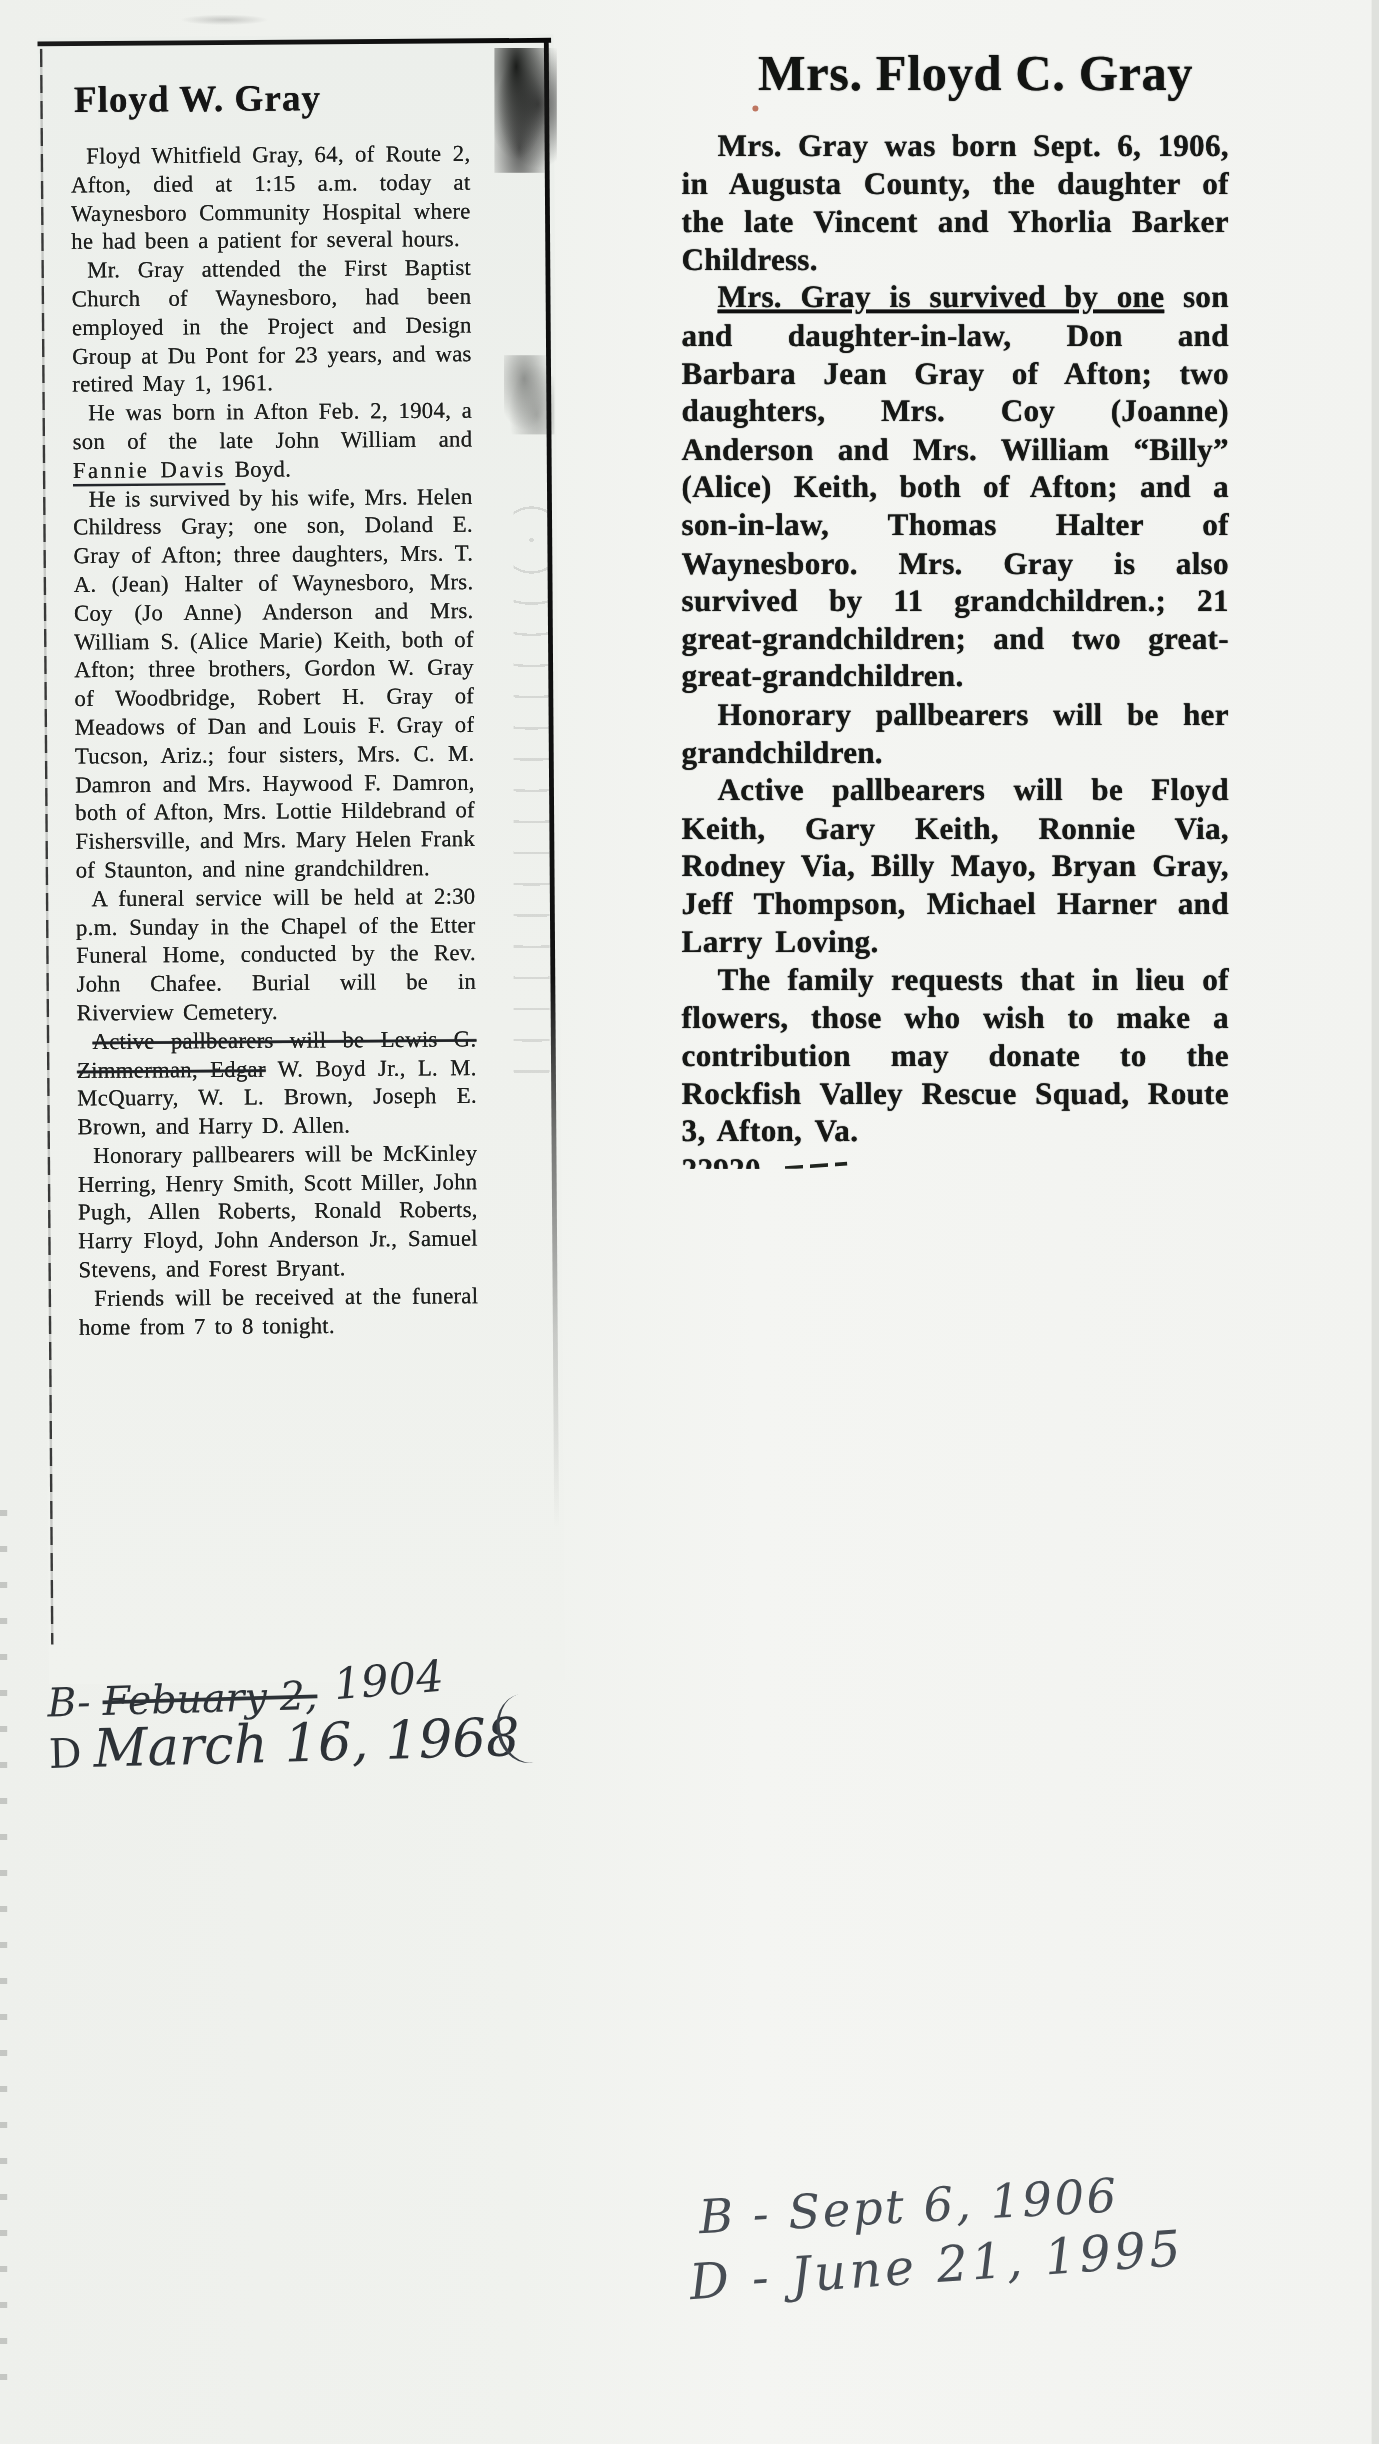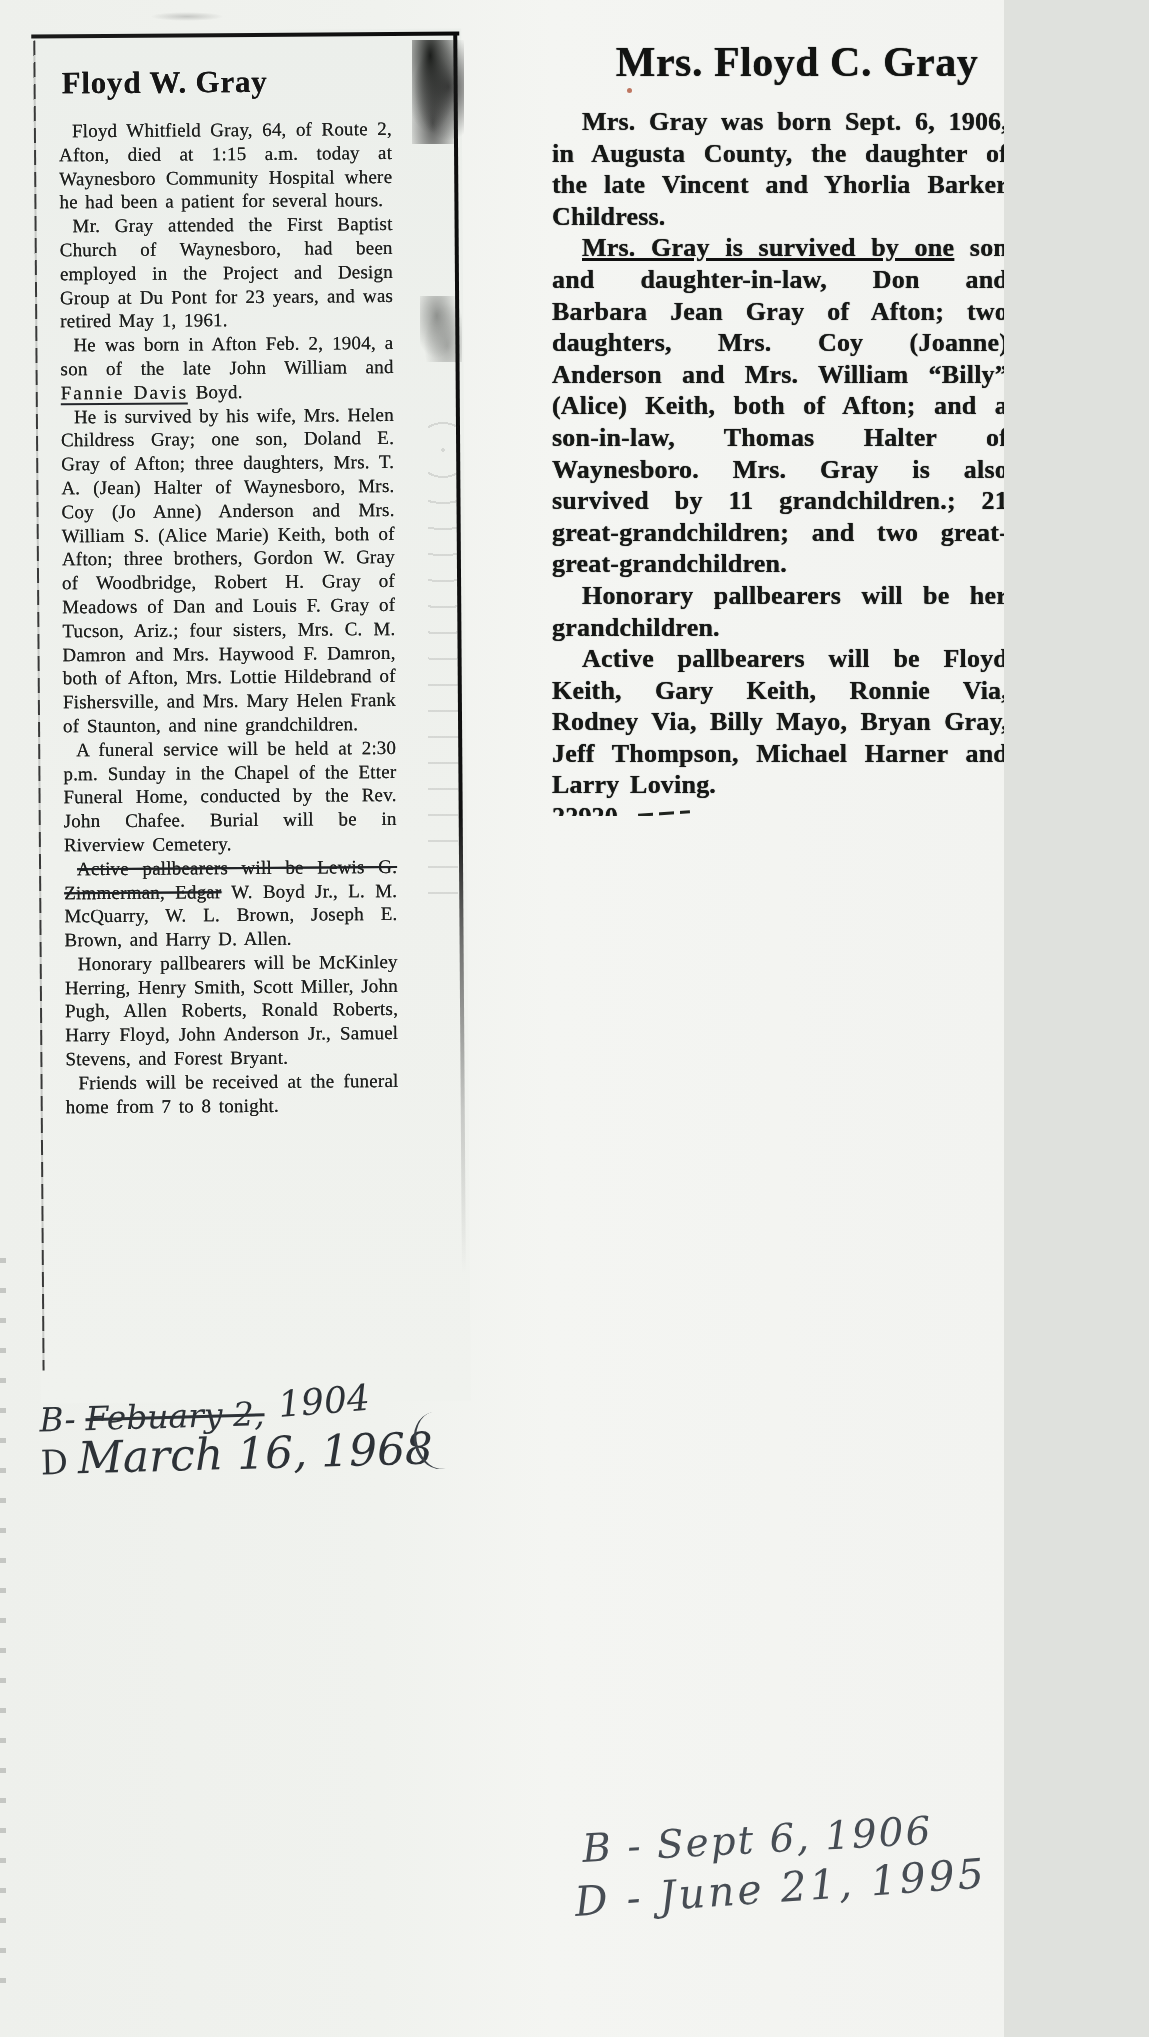--- a/index.html
+++ b/index.html
@@ -1,38 +1,38 @@
 <!DOCTYPE html>
 <html><head>
 <meta charset="utf-8">
 <title>Scanned Obituary Clippings</title>
 <style>
   html,body{margin:0;padding:0;background:#dfe1dd;}
   .scan{
-    position:relative;width:1004px;height:2037px;overflow:hidden;
+    position:relative;width:1143px;height:2037px;overflow:hidden;
     background:linear-gradient(90deg,#eef0ec 0%,#f0f2ee 38%,#f4f5f2 55%,#f2f3f0 100%);
     font-family:"Liberation Serif", serif;color:#1c1e1c;
   }
   
   .lc-wrap{position:absolute;left:36px;top:30px;width:430px;height:1372px;transform:rotate(-0.4deg);}
   .lc-bg{position:absolute;left:0;top:0;right:0;bottom:0;background:linear-gradient(180deg,#ecefeb 0%,#eff1ed 60%,#f0f2ee 100%);}
   .lc-border-top{position:absolute;left:0;top:3px;width:428px;height:4px;background:linear-gradient(90deg,#1a1a1a,#0f0f0f 80%,#090909);}
   .lc-border-left{position:absolute;left:2px;top:9px;width:2px;height:1330px;
     background:repeating-linear-gradient(180deg,rgba(25,25,25,.85) 0 15px,rgba(25,25,25,.18) 15px 22px);}
   .lc-border-right{position:absolute;left:422px;top:5px;width:4px;height:1348px;
     background:linear-gradient(180deg,#0d0d0d 0%,#111 58%,rgba(17,17,17,.55) 68%,rgba(17,17,17,.18) 80%,rgba(17,17,17,0) 92%);}
   .lc-title{position:absolute;left:30px;top:34px;margin:0;font-size:31px;font-weight:700;
     letter-spacing:.8px;color:#161616;text-shadow:0 0 .6px #222;}
   .lc-body{position:absolute;left:27px;top:88px;width:333px;font-size:19px;line-height:23.8px;
     text-align:justify;word-spacing:2.6px;letter-spacing:.2px;color:#1d1f1d;text-shadow:0 0 .3px #2a2a2a;}
   .lc-body p{margin:0;text-indent:13px;}
   .pen-underline{border-bottom:2px solid #23262b;letter-spacing:2px;}
   .pen-strike{text-decoration:line-through;text-decoration-color:#1f2226;text-decoration-thickness:2px;}
   
-  .rc-wrap{position:absolute;left:552px;top:28px;width:462px;}
+  .rc-wrap{position:absolute;left:568px;top:28px;width:462px;}
   .rc-title{margin:10px 0 0 28px;font-size:42px;font-weight:700;text-align:center;
     letter-spacing:.5px;color:#121412;text-shadow:0 0 1px #141414;}
   .rc-body{margin-top:20px;width:456px;font-size:26px;font-weight:700;line-height:31.6px;
     text-align:justify;word-spacing:4px;letter-spacing:.2px;color:#161816;text-shadow:0 0 .9px #1a1c1a;}
   .rc-body p{margin:0;text-indent:30px;}
   .pen-underline-2{text-decoration:underline;text-decoration-color:#101010;text-decoration-thickness:3px;}
   .zip-cut{height:15px;overflow:hidden;text-indent:0;}
   .zip-dash{display:inline-block;width:52px;height:3px;margin-left:20px;vertical-align:10px;
     background:repeating-linear-gradient(90deg,#20241f 0 15px,rgba(32,36,31,0) 15px 21px);transform:rotate(-4deg);}
   
@@ -101,20 +101,21 @@
   </div>
 
   <div class="rc-wrap">
     <h1 class="rc-title">Mrs. Floyd C. Gray</h1>
     <div class="rc-body">
       <p>Mrs. Gray was born Sept. 6, 1906, in Augusta County, the daughter of the late Vincent and Yhorlia Barker Childress.</p>
       <p><span class="pen-underline-2">Mrs. Gray is survived by one</span>
         <span>son and daughter-in-law, Don and Barbara Jean Gray of Afton; two daughters, Mrs. Coy (Joanne) Anderson and Mrs. William “Billy” (Alice) Keith, both of Afton; and a son-in-law, Thomas Halter of Waynesboro. Mrs. Gray is also survived by 11 grandchildren.; 21 great-grandchildren; and two great-great-grandchildren.</span></p>
       <p>Honorary pallbearers will be her grandchildren.</p>
       <p>Active pallbearers will be Floyd Keith, Gary Keith, Ronnie Via, Rodney Via, Billy Mayo, Bryan Gray, Jeff Thompson, Michael Harner and Larry Loving.</p>
+      <p>The family requests that in lieu of flowers, those who wish to make a contribution may donate to the Rockfish Valley Rescue Squad, Route 3, Afton, Va.</p>
       <div class="zip-cut"><span>22920</span><span class="zip-dash"></span></div>
     </div>
   </div>
 
   <div class="hw hw-right">
     <div class="l1">B - Sept 6, 1906</div>
     <div class="l2">D - June 21, 1995</div>
   </div>
 
   <div class="smudge smudge-a"></div>

